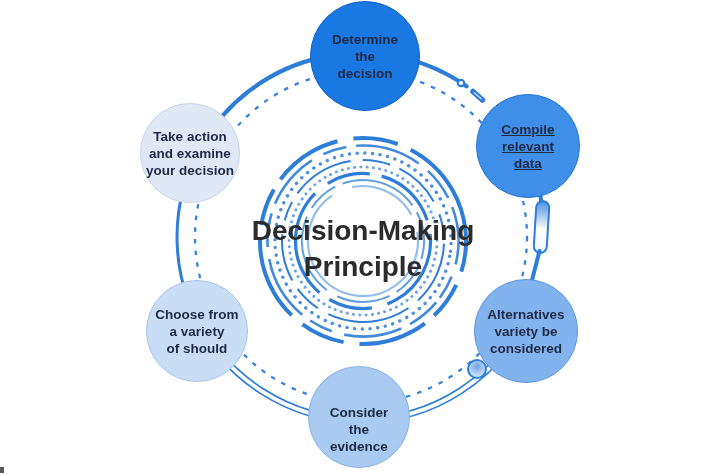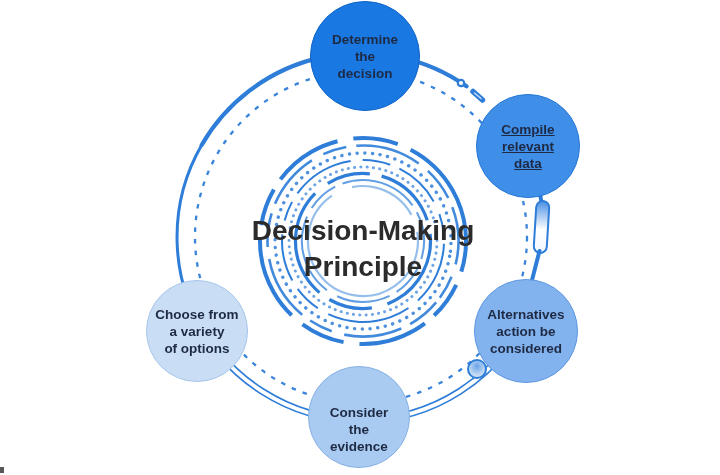--- a/index.html
+++ b/index.html
@@ -131,35 +131,40 @@
   </div>
 
   <div class="node n1" style="background: rgb(63, 142, 232); border-color: rgb(37, 119, 214);">
     <span class="nlabel" style="color: rgb(30, 42, 68); text-decoration: underline;">Compile
 relevant
 data</span>
   </div>
 
   <div class="node n2" style="background: rgb(131, 179, 238); border-color: rgb(93, 151, 226);">
     <span class="nlabel" style="color: rgb(30, 42, 68);">Alternatives
-action be
+variety be
 considered</span>
   </div>
 
   <div class="node n3" style="background: rgb(169, 203, 241); border-color: rgb(134, 178, 230);">
     <span class="nlabel" style="color: rgb(30, 42, 68); margin-top: 25px;">Consider
 the
 evidence</span>
   </div>
 
   <div class="node n4" style="background: rgb(201, 222, 245); border-color: rgb(168, 198, 234);">
     <span class="nlabel" style="color: rgb(30, 42, 68);">Choose from
 a variety
-of options</span>
+of should</span>
   </div>
 
+  <div class="node n5" style="background: rgb(223, 233, 246); border-color: rgb(195, 213, 236);">
+    <span class="nlabel" style="color: rgb(30, 42, 68);">Take action
+and examine
+your decision</span>
+  </div>
 
   <div class="title" style="color: rgb(43, 43, 43);">Decision-Making
 Principle</div>
 
   <div class="artifact"></div>
 
 </div>
 
 </body></html>

